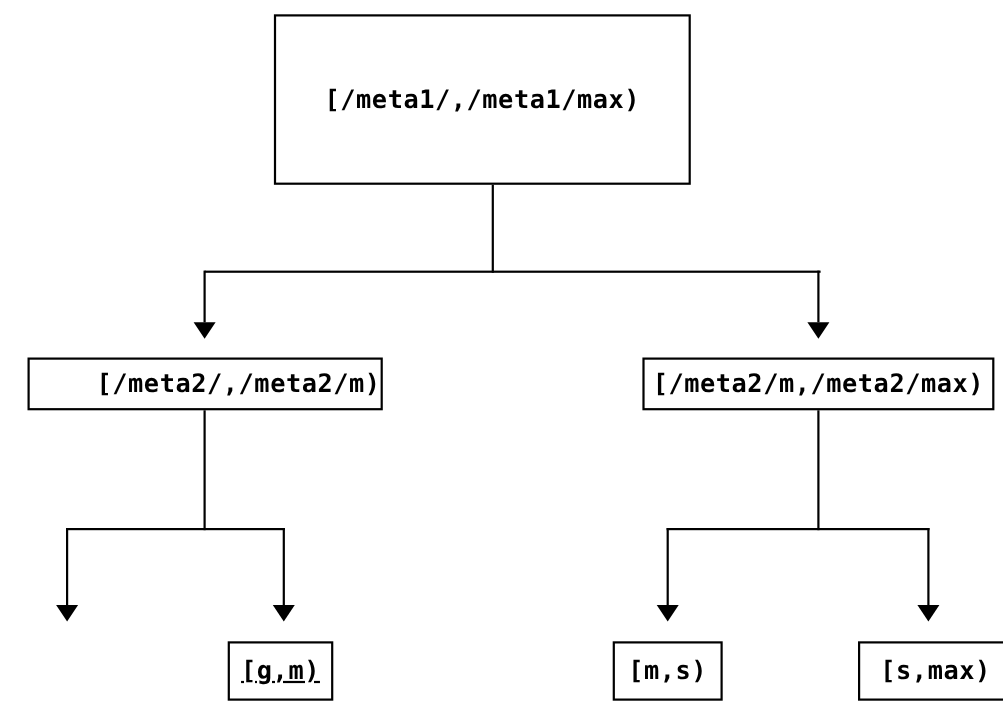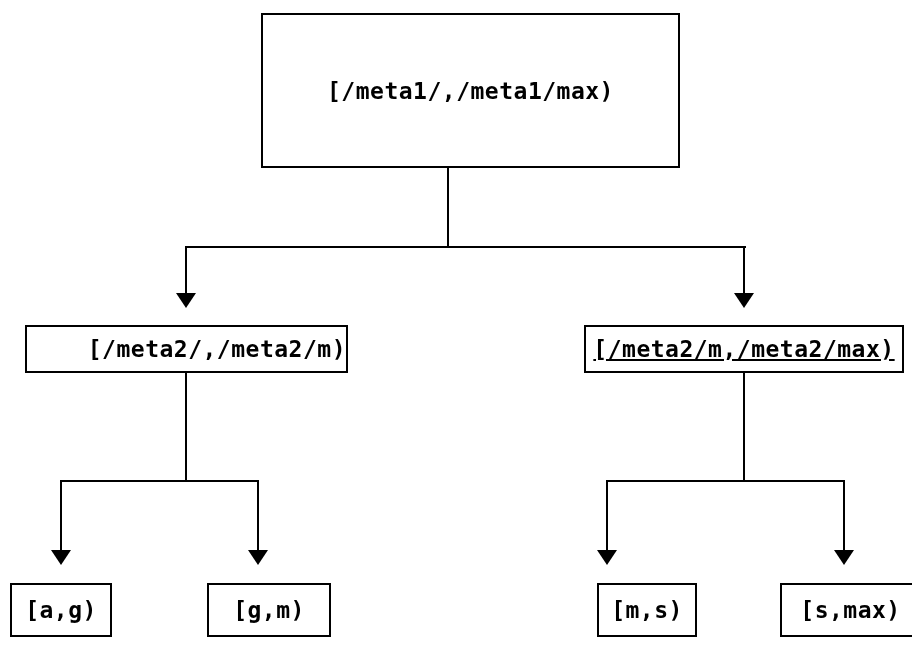--- a/index.html
+++ b/index.html
@@ -49,62 +49,59 @@
     border-left: 10px solid transparent;
     border-right: 10px solid transparent;
     border-top: 15px solid #000000;
   }
 </style>
 </head>
 <body>
 
 <div class="canvas">
 
-  <div class="node" style="left:261px; top:13px; width:419px; height:155px;justify-content:center;">
+  <div class="node" style="left:249px; top:13px; width:379px; height:155px;justify-content:center;">
     <span class="label">[/meta1/,/meta1/max)</span>
   </div>
 
   <div class="vline" style="left:447px; top:168px; height:80px;"></div>
   <div class="hline" style="left:186px; top:246px; width:560px;"></div>
   <div class="vline" style="left:185px; top:246px; height:47px;"></div>
   <div class="vline" style="left:743px; top:246px; height:47px;"></div>
   <div class="arrow-down" style="left:176px; top:293px;"></div>
   <div class="arrow-down" style="left:734px; top:293px;"></div>
 
   <div class="node" style="left:25px; top:325px; width:323px; height:48px;justify-content:flex-end;">
     <span class="label">[/meta2/,/meta2/m)</span>
   </div>
 
-  <div class="node" style="left:584px; top:325px; width:320px; height:48px;text-decoration:underline;">
+  <div class="node" style="left:584px; top:325px; width:320px; height:48px;">
     <span class="label">[/meta2/m,/meta2/max)</span>
   </div>
 
   <div class="vline" style="left:185px; top:373px; height:109px;"></div>
   <div class="hline" style="left:60px; top:480px; width:199px;"></div>
   <div class="vline" style="left:60px; top:480px; height:70px;"></div>
   <div class="vline" style="left:257px; top:480px; height:70px;"></div>
   <div class="arrow-down" style="left:51px; top:550px;"></div>
   <div class="arrow-down" style="left:248px; top:550px;"></div>
 
   <div class="vline" style="left:743px; top:373px; height:109px;"></div>
   <div class="hline" style="left:606px; top:480px; width:239px;"></div>
   <div class="vline" style="left:606px; top:480px; height:70px;"></div>
   <div class="vline" style="left:843px; top:480px; height:70px;"></div>
   <div class="arrow-down" style="left:597px; top:550px;"></div>
   <div class="arrow-down" style="left:834px; top:550px;"></div>
 
-  <div class="node" style="left:10px; top:583px; width:102px; height:54px;">
-    <span class="label">[a,g)</span>
-  </div>
 
-  <div class="node" style="left:207px; top:583px; width:124px; height:54px;">
+  <div class="node" style="left:207px; top:583px; width:96px; height:54px;text-decoration:underline;">
     <span class="label">[g,m)</span>
   </div>
 
-  <div class="node" style="left:557px; top:583px; width:100px; height:54px;margin-left:40px;">
+  <div class="node" style="left:557px; top:583px; width:100px; height:54px;">
     <span class="label">[m,s)</span>
   </div>
 
   <div class="node" style="left:780px; top:583px; width:141px; height:54px;">
     <span class="label">[s,max)</span>
   </div>
 
 </div>
 
 </body></html>

